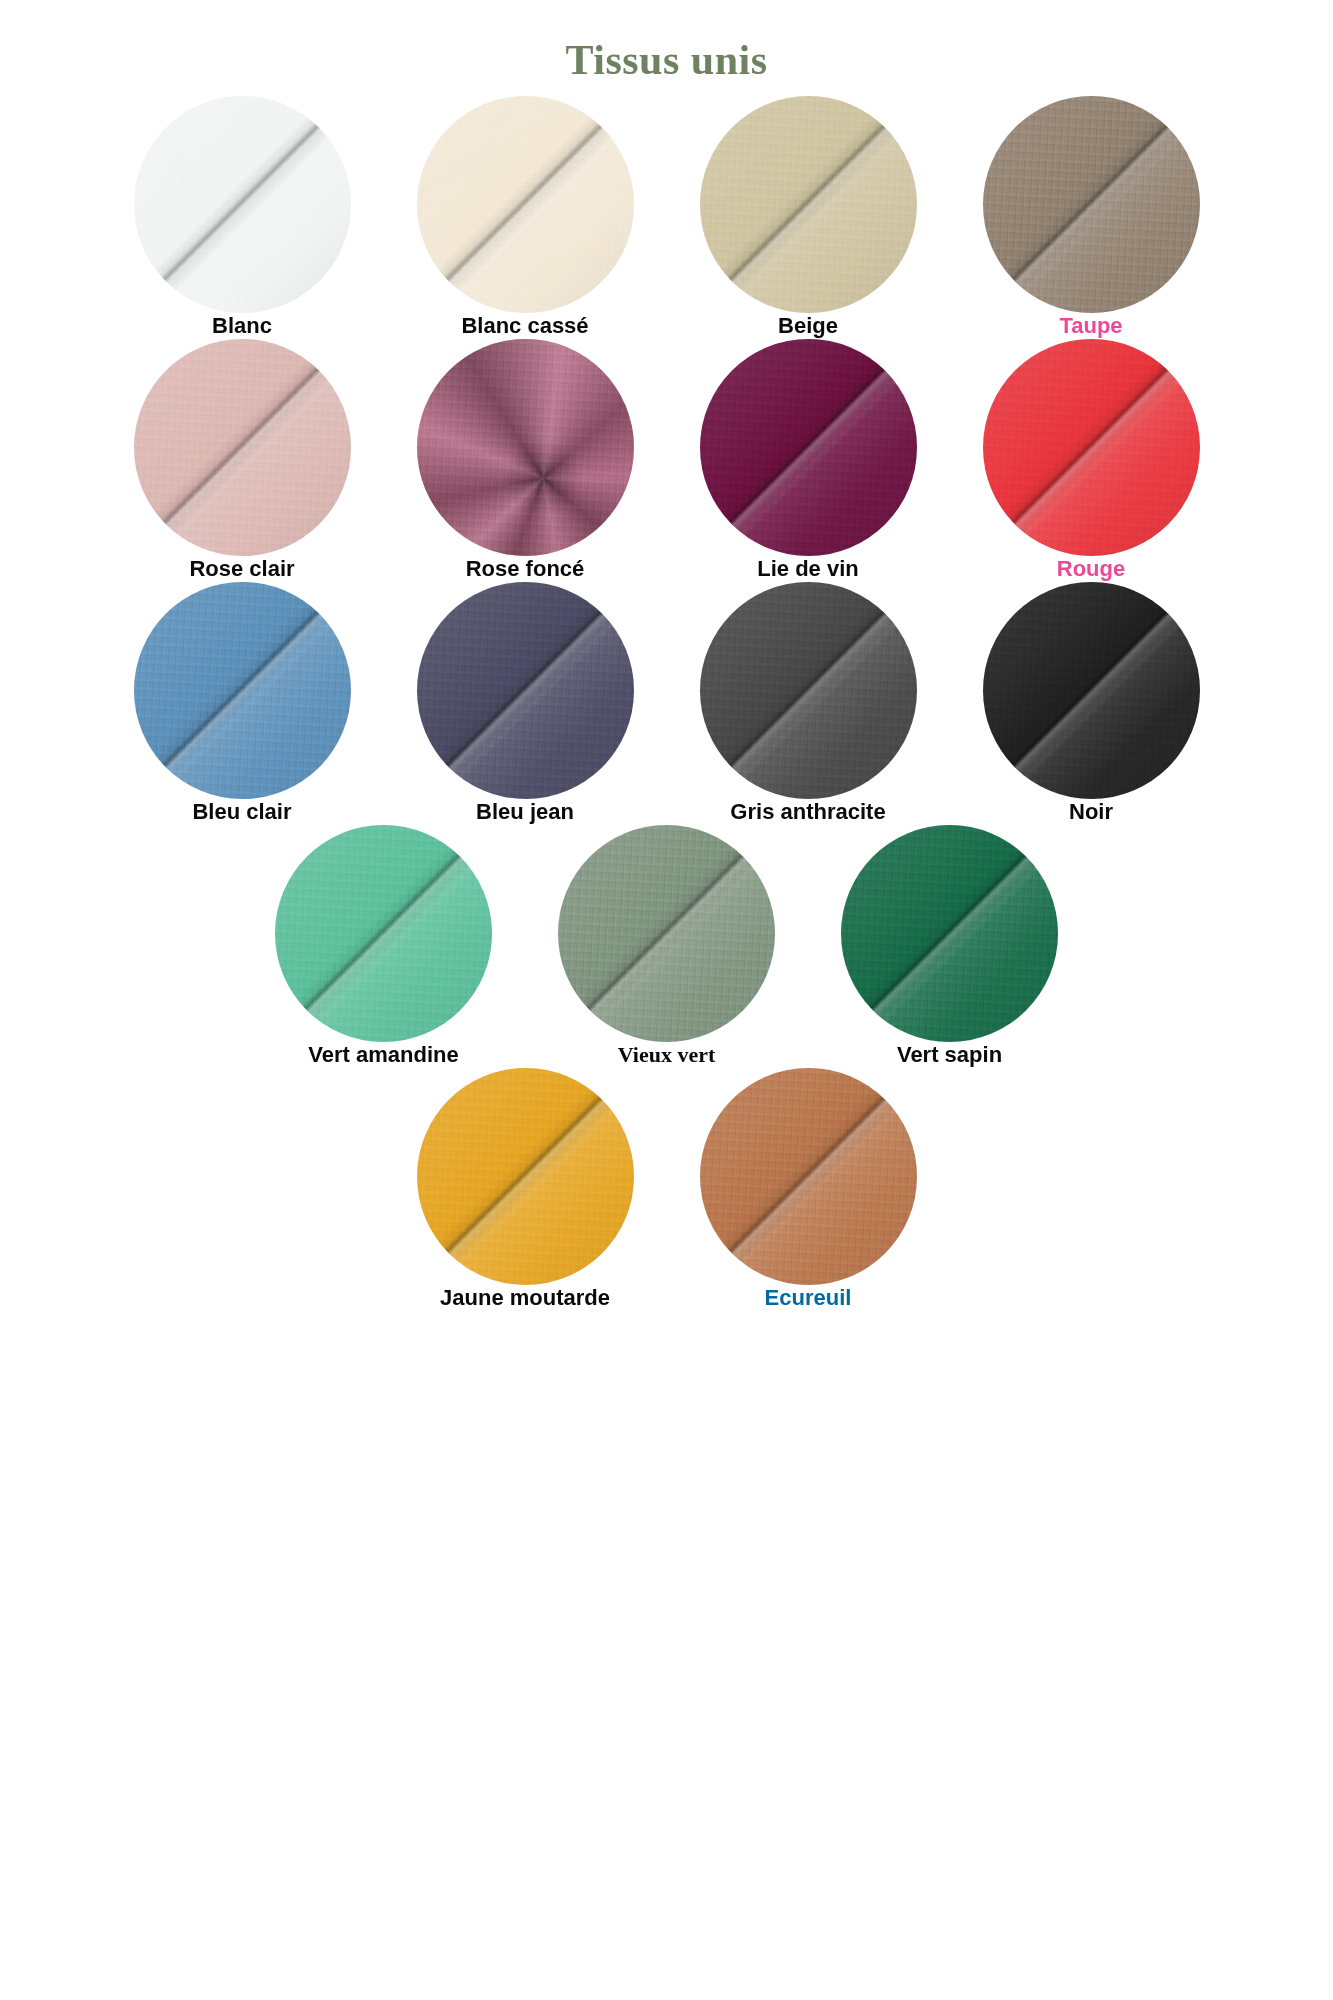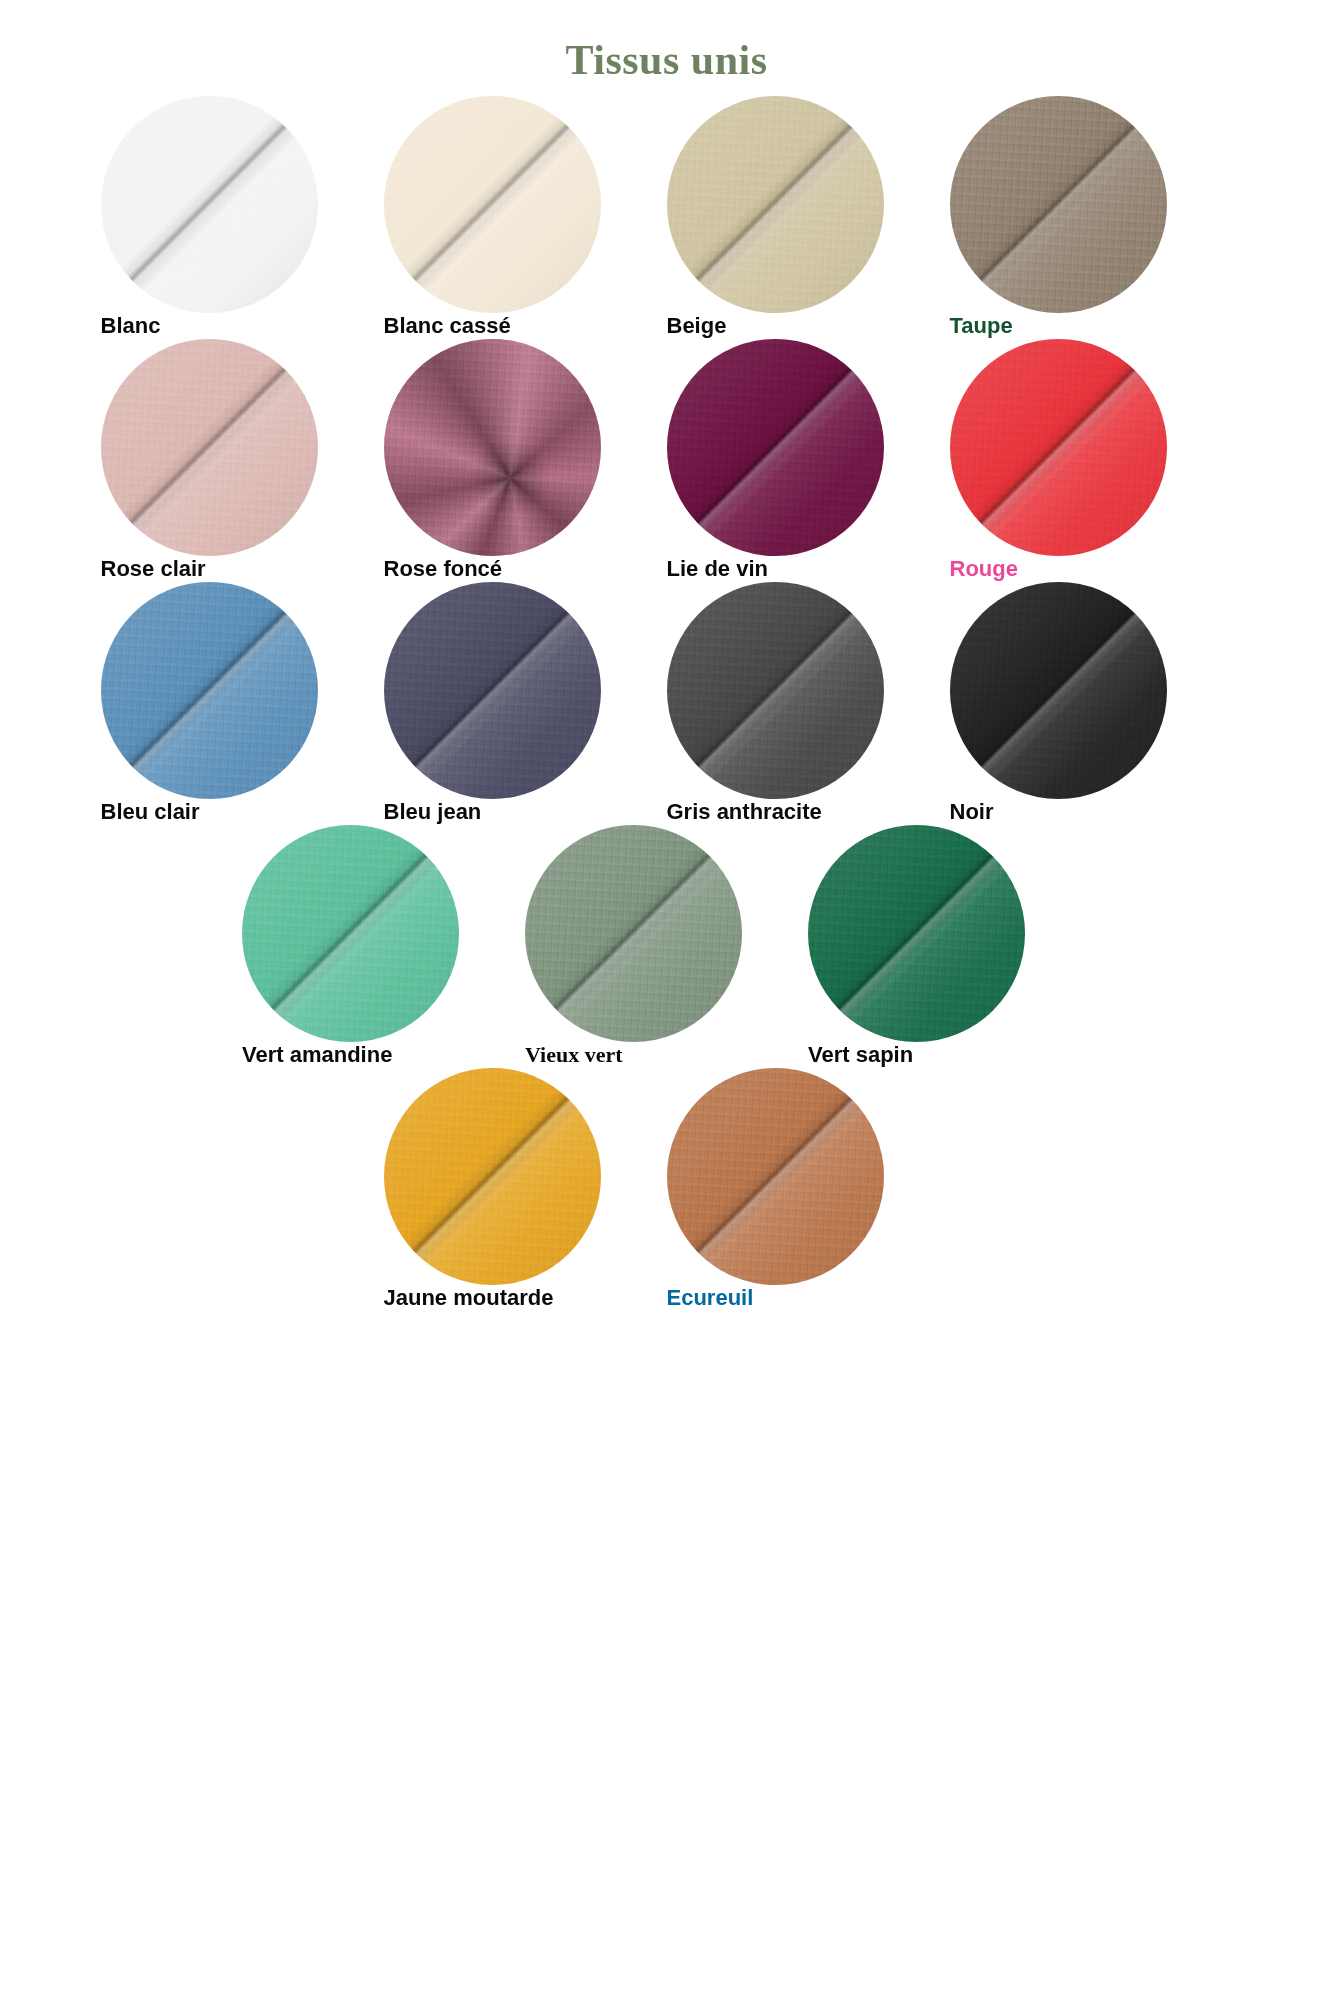--- a/index.html
+++ b/index.html
@@ -37,21 +37,21 @@
   }
   .row {
     display: flex;
     justify-content: center;
     align-items: flex-start;
   }
   .cell {
     width: 283px;
     display: flex;
     flex-direction: column;
-    align-items: flex-start;
+    align-items: center;
   }
 
   .swatch-wrap {
     width: 217px;
     height: 217px;
     position: relative;
   }
 
   
   .swatch {
@@ -167,21 +167,21 @@
             <div class="swatch" style="--base: #cfc4a1;"></div>
             <div class="fold"></div>
           </div>
           <div class="label" style="color: rgb(10, 10, 10);">Beige</div>
         </div>
         <div class="cell">
           <div class="swatch-wrap">
             <div class="swatch" style="--base: #90806f;"></div>
             <div class="fold"></div>
           </div>
-          <div class="label" style="color: #14532d;">Taupe</div>
+          <div class="label" style="color: #ec4899;">Taupe</div>
         </div>
       </div>
       <div class="row">
         <div class="cell">
           <div class="swatch-wrap">
             <div class="swatch" style="--base: #dcb8b3;"></div>
             <div class="fold"></div>
           </div>
           <div class="label" style="color: rgb(10, 10, 10);">Rose clair</div>
         </div>

